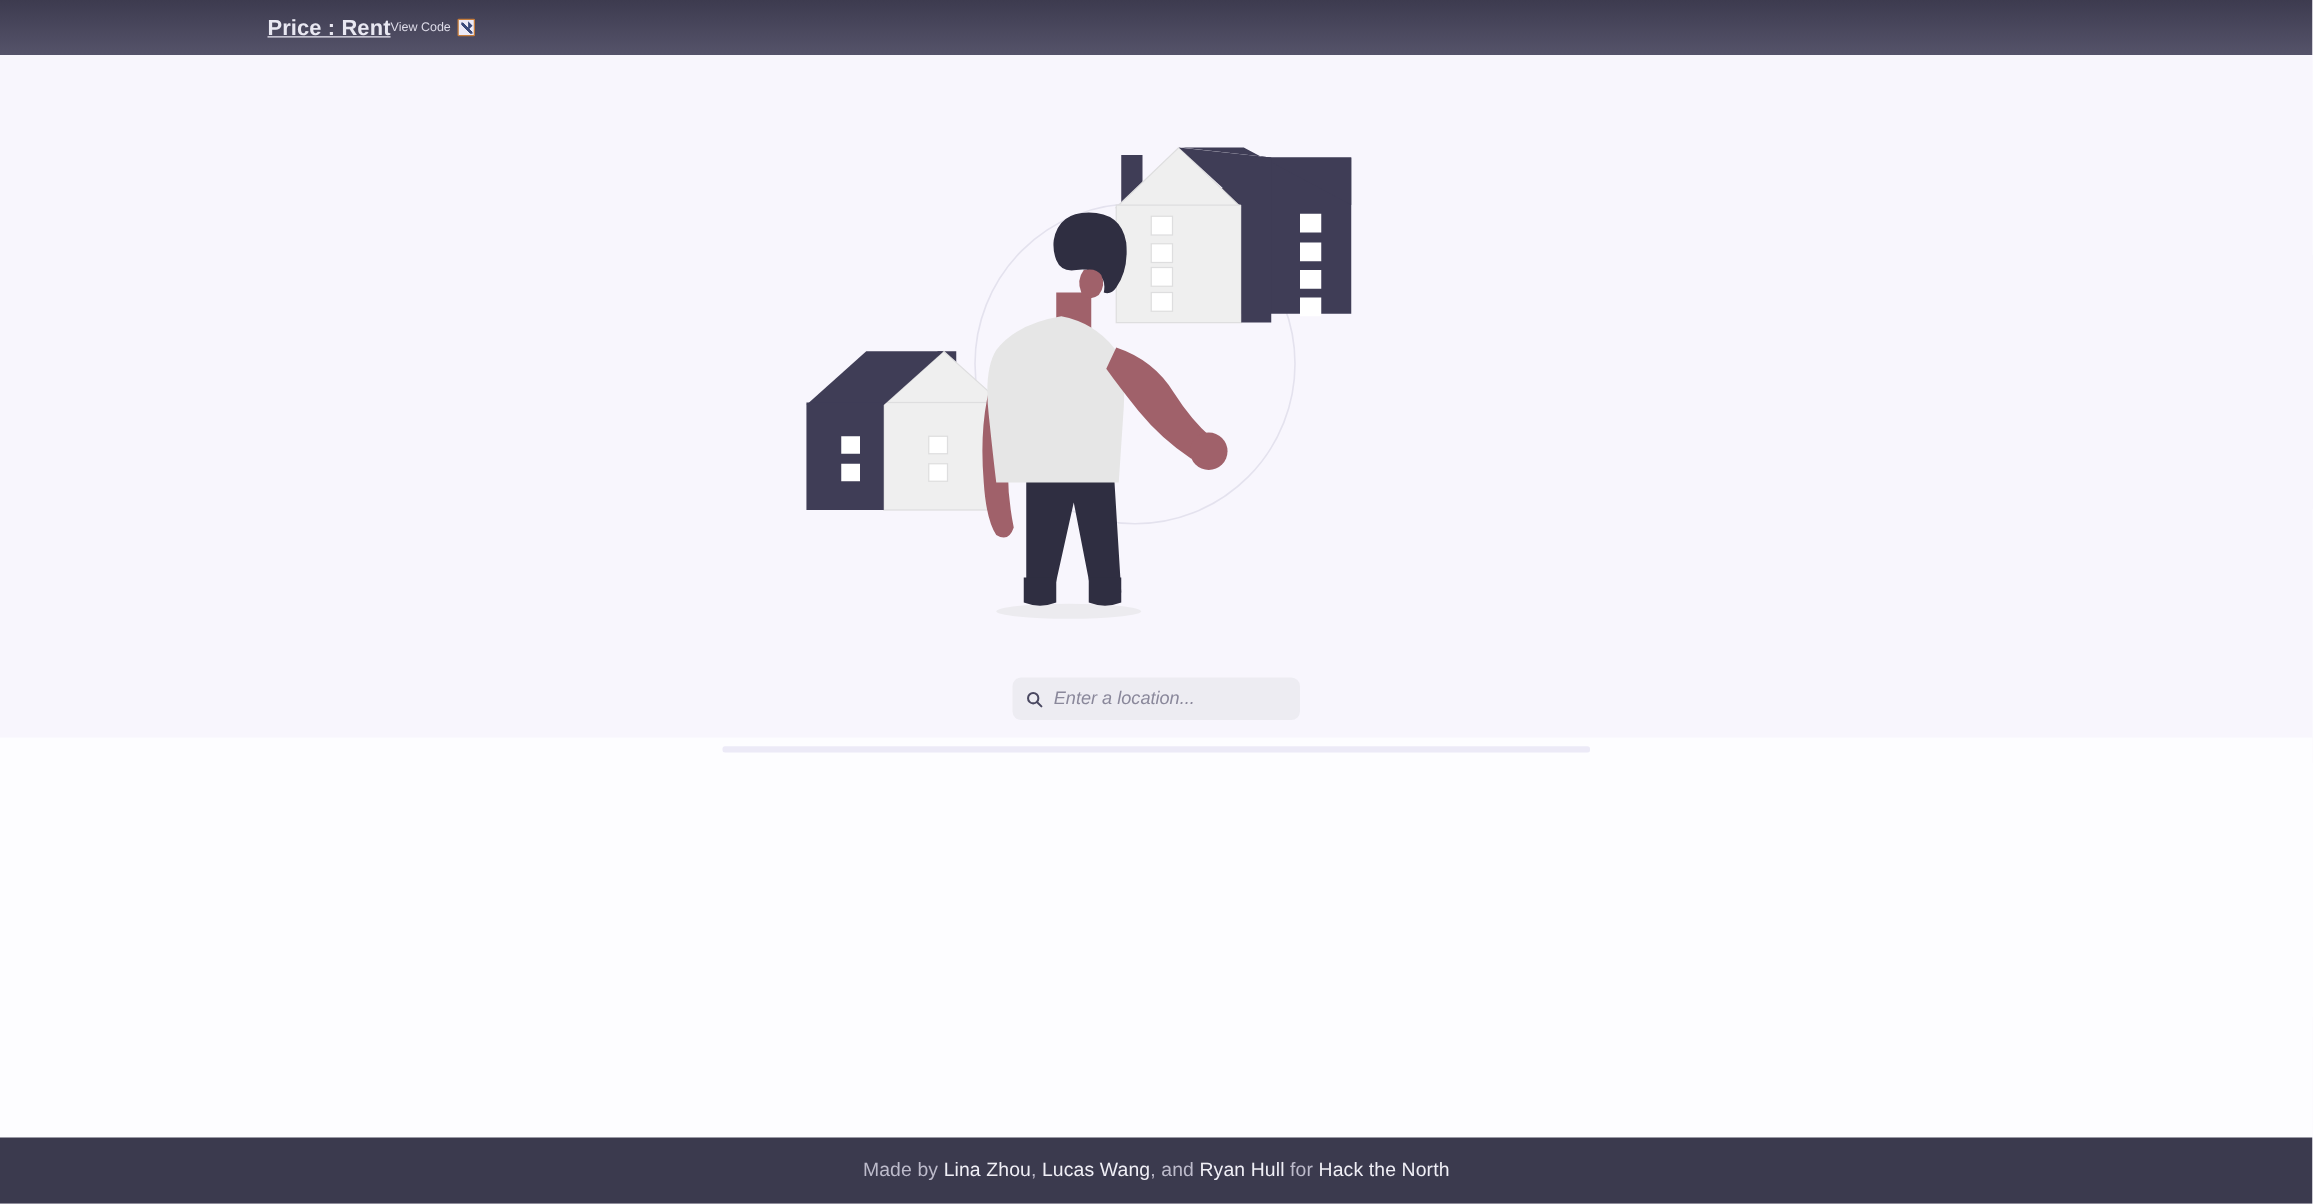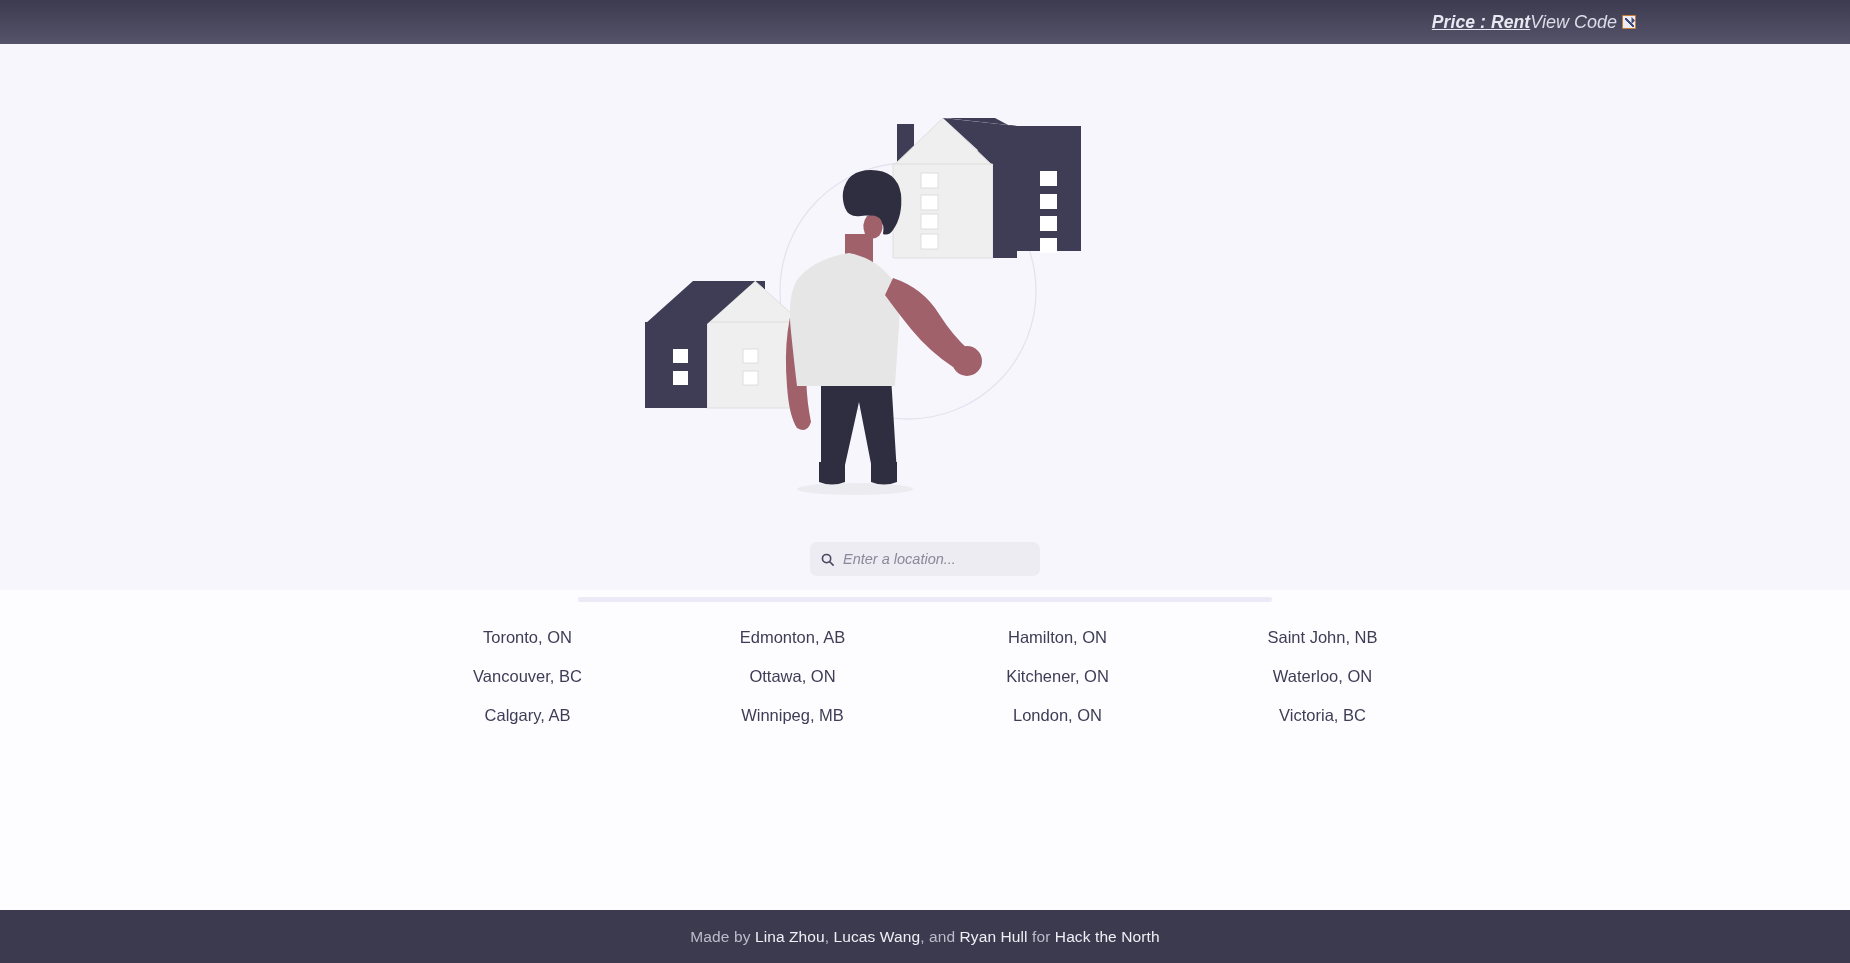--- a/index.html
+++ b/index.html
@@ -25,38 +25,37 @@
     position: relative;
   }
 
   
   .navbar {
     height: 44px;
     flex: 0 0 44px;
     background: linear-gradient(to bottom, #3d3b4f 0%, #55536a 100%);
     display: flex;
     align-items: center;
-    justify-content: flex-end;
+    justify-content: flex-start;
     padding: 0 214px 0 214px;
     position: relative;
     z-index: 5;
-    font-style: italic;
   }
 
   .brand {
     color: #e9e8f2;
     font-size: 17.5px;
     font-weight: 600;
     letter-spacing: 0.1px;
     white-space: nowrap;
   }
 
   .navlink {
     color: #dedce9;
-    font-size: 18px;
+    font-size: 10px;
     font-weight: 400;
     text-decoration: none;
     display: flex;
     align-items: center;
     gap: 5px;
     white-space: nowrap;
   }
 
   .ext-icon {
     display: inline-block;
@@ -292,33 +291,19 @@
       <svg class="search-icon" viewBox="0 0 24 24" fill="none" stroke="currentColor" stroke-width="2.6" stroke-linecap="round">
         <circle cx="10.5" cy="10.5" r="6.6"></circle>
         <line x1="15.6" y1="15.6" x2="21" y2="21"></line>
       </svg>
       <input class="search-input" type="text" placeholder="Enter a location..." style="">
     </div>
   </section>
 
   <section class="cities-section">
     <div class="divider"></div>
-    <div class="city-grid">
-      <a class="city-link" href="#">Toronto, ON</a>
-      <a class="city-link" href="#">Edmonton, AB</a>
-      <a class="city-link" href="#">Hamilton, ON</a>
-      <a class="city-link" href="#">Saint John, NB</a>
-      <a class="city-link" href="#">Vancouver, BC</a>
-      <a class="city-link" href="#">Ottawa, ON</a>
-      <a class="city-link" href="#">Kitchener, ON</a>
-      <a class="city-link" href="#">Waterloo, ON</a>
-      <a class="city-link" href="#">Calgary, AB</a>
-      <a class="city-link" href="#">Winnipeg, MB</a>
-      <a class="city-link" href="#">London, ON</a>
-      <a class="city-link" href="#">Victoria, BC</a>
-    </div>
   </section>
 
   <footer class="footer">
     <div class="footer-text"><span>Made by </span><a class="fl" href="#">Lina Zhou</a><span>, </span><a class="fl" href="#">Lucas Wang</a><span>, and </span><a class="fl" href="#">Ryan Hull</a><span> for </span><a class="fl" href="#">Hack the North</a></div>
   </footer>
 
 </div>
 
 </body></html>

